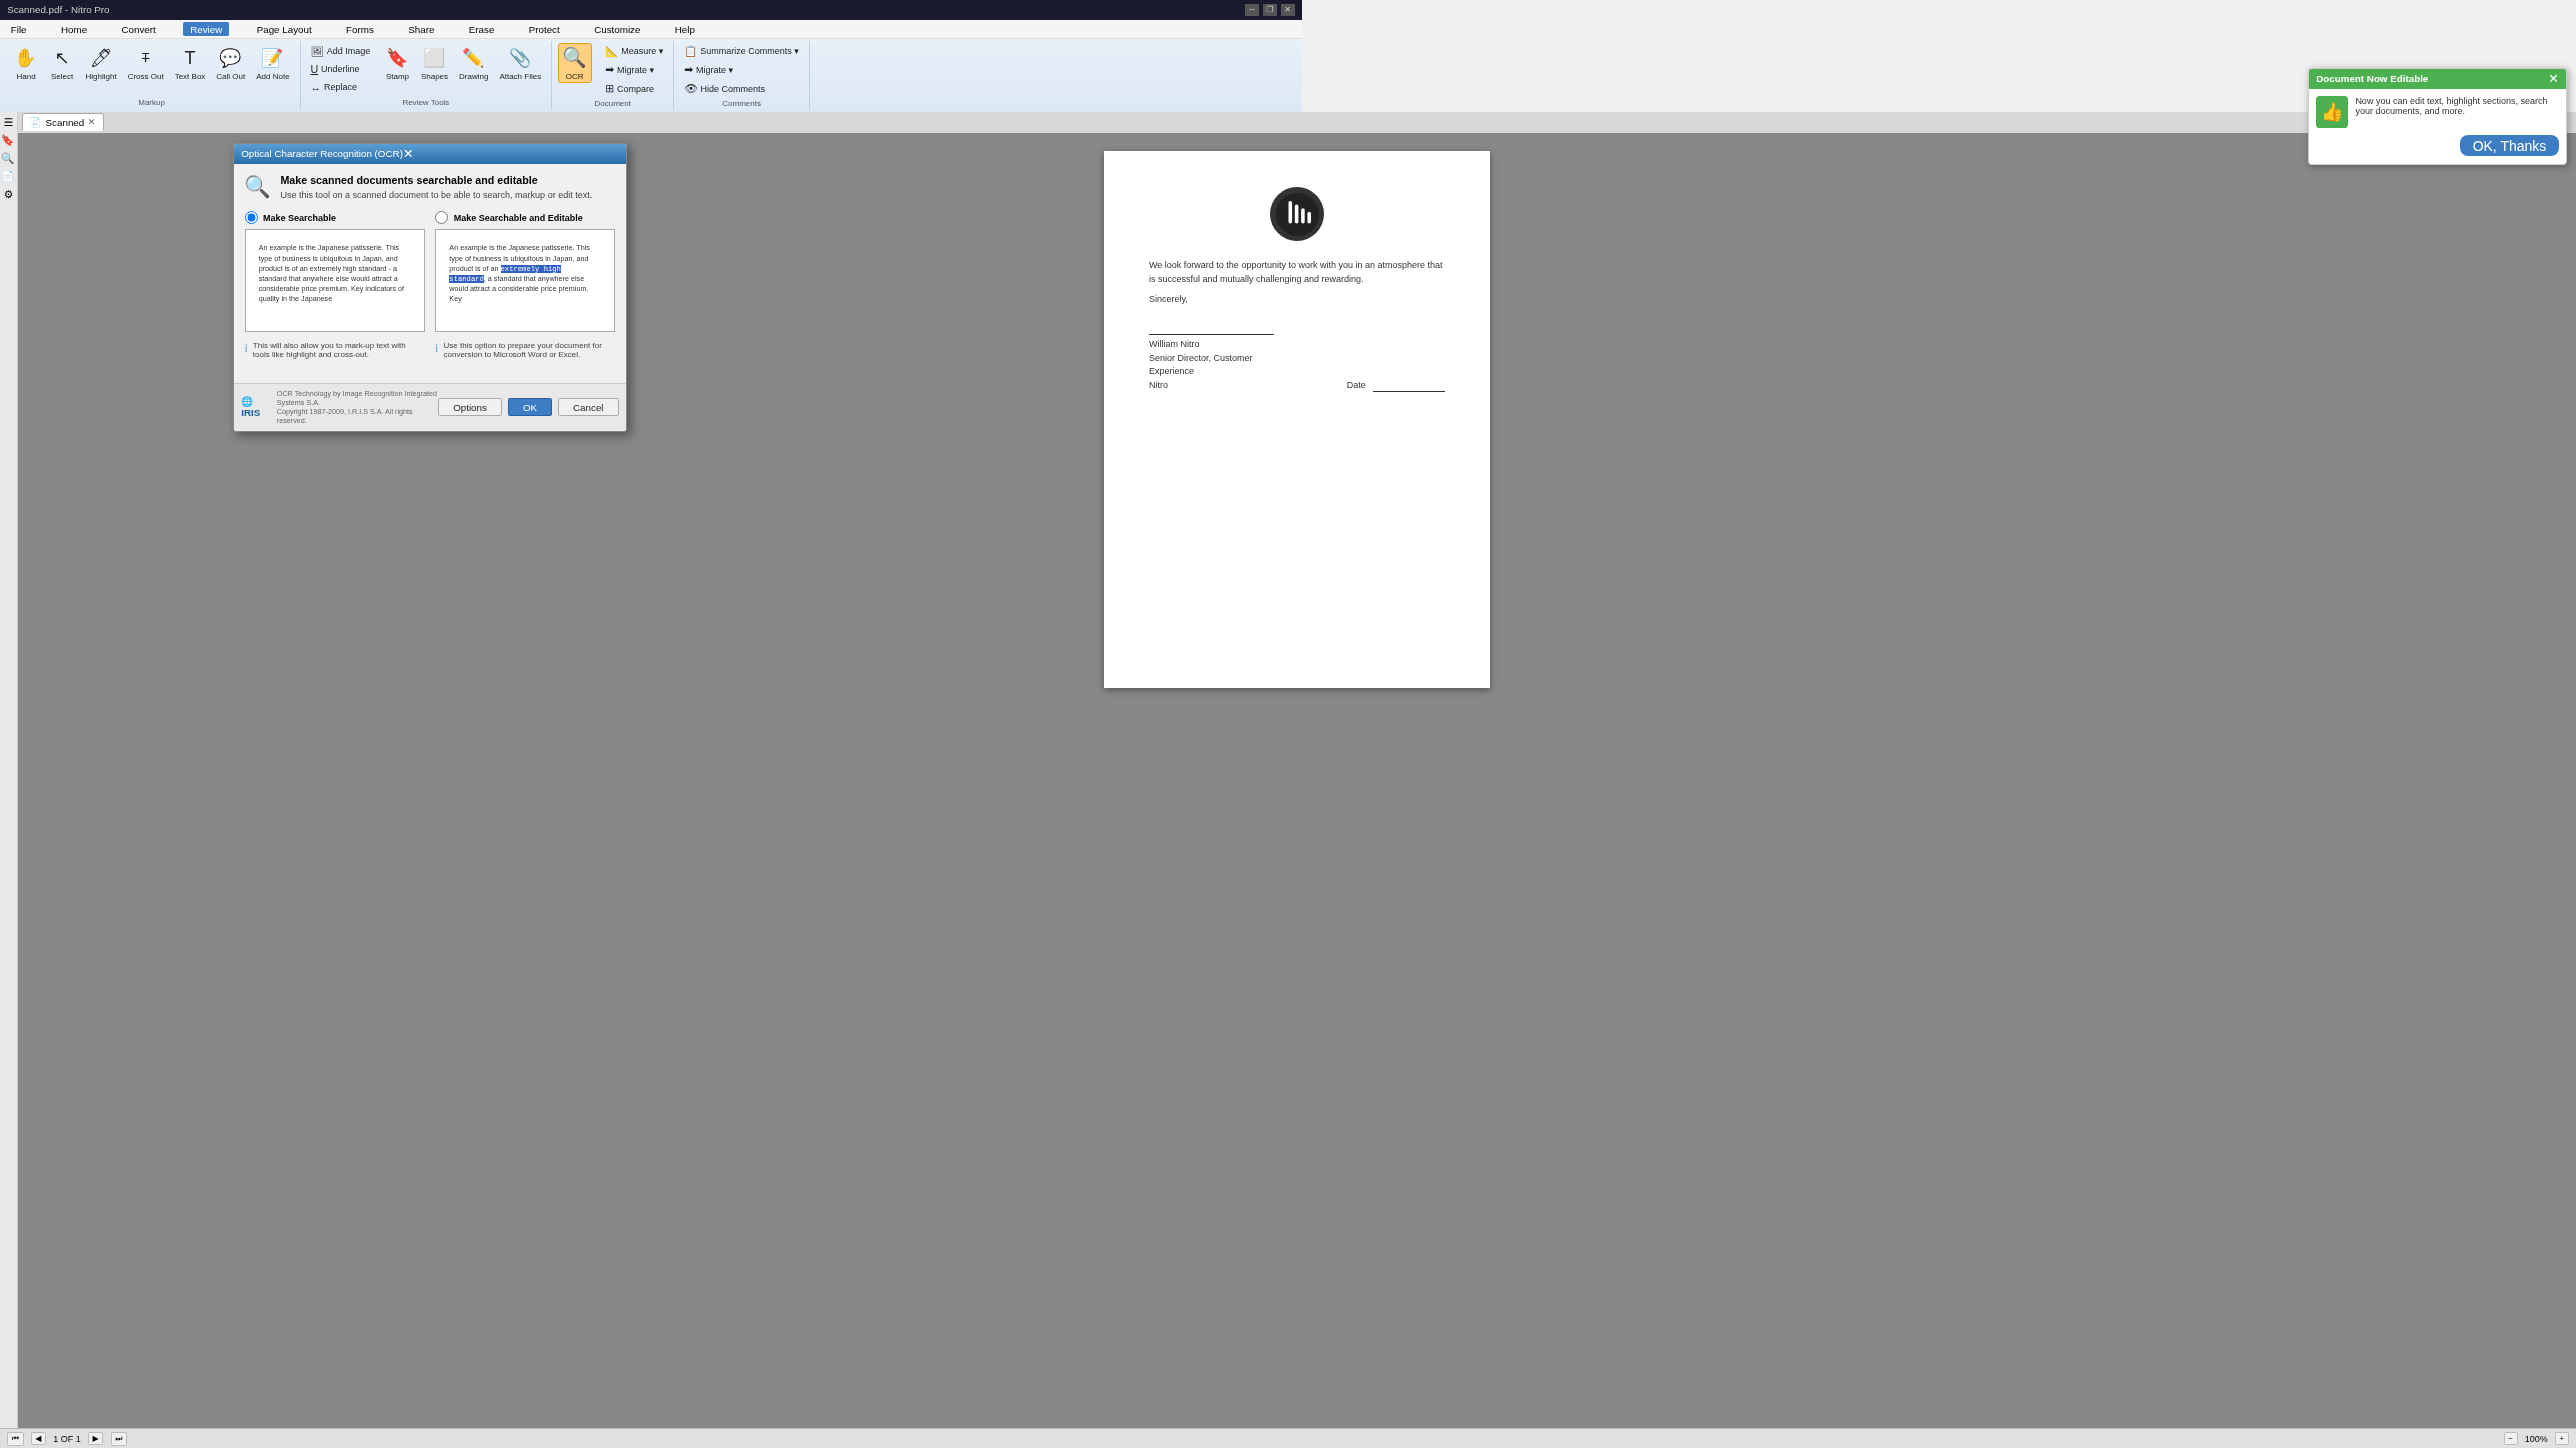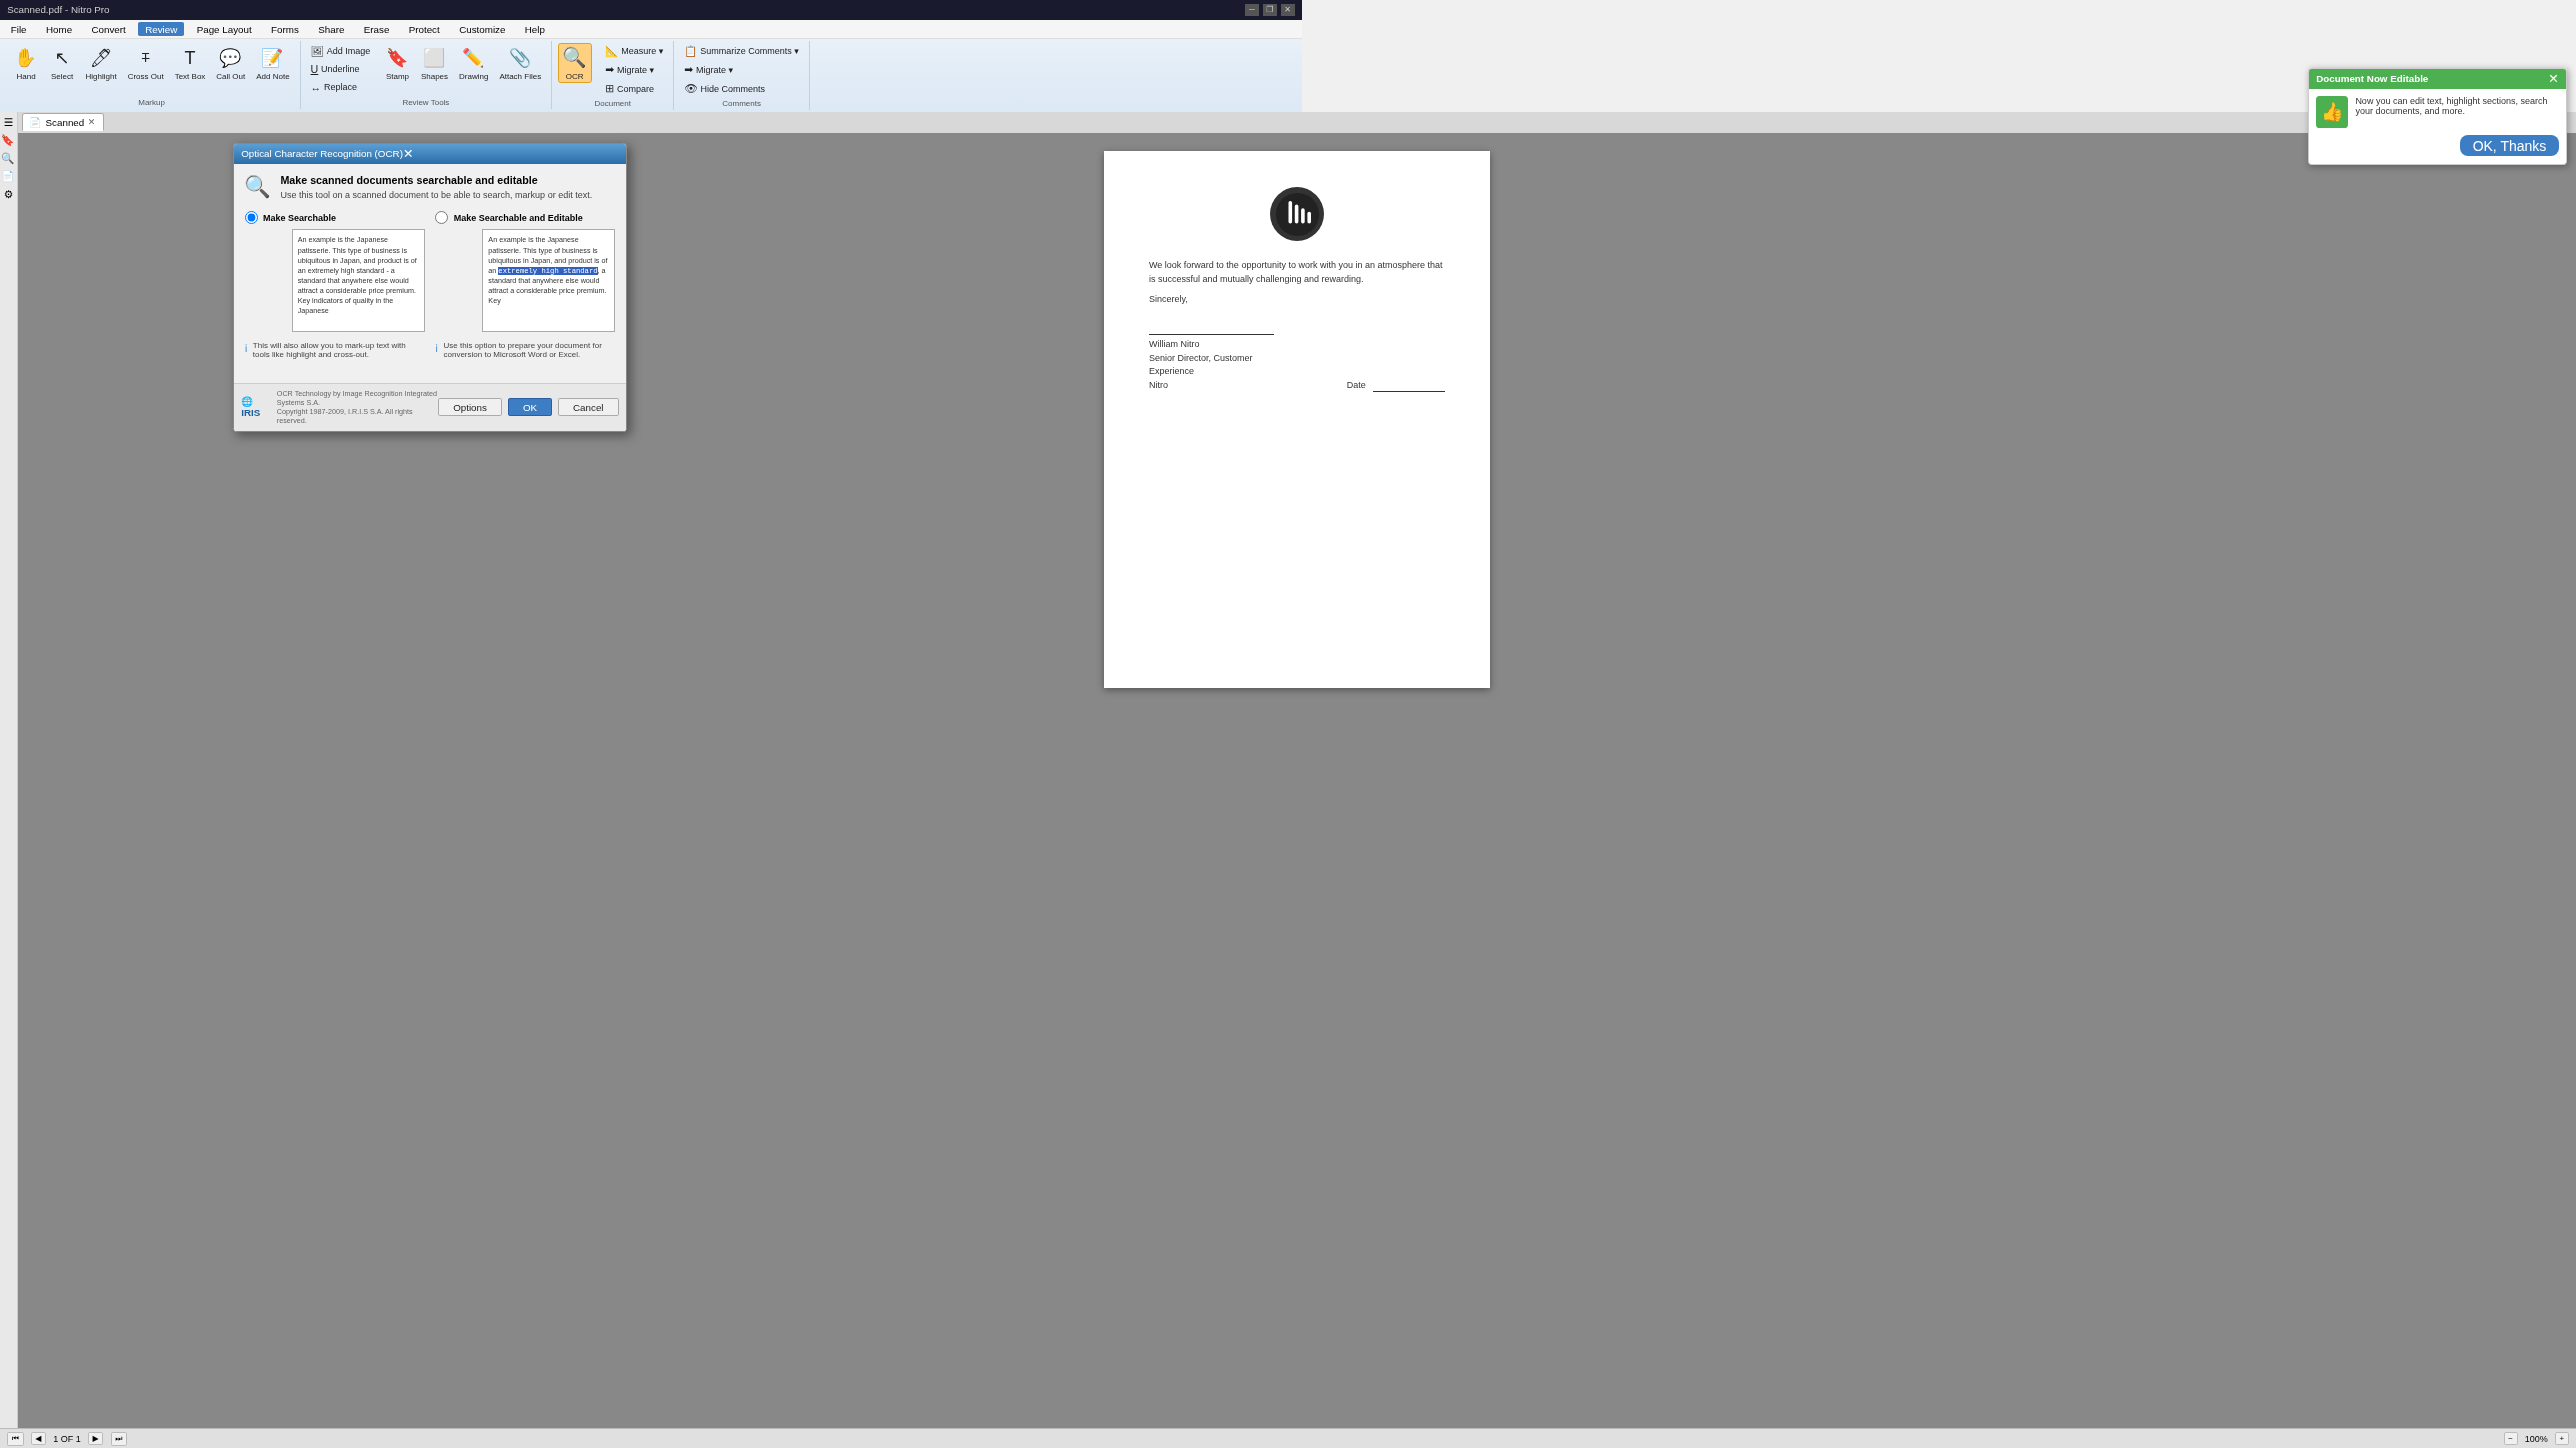--- a/index.html
+++ b/index.html
@@ -21,21 +21,21 @@
     #title-bar .win-btn { width: 14.3px; height: 12.5px; background: #555; border: none; cursor: pointer; font-size: 8px; color: #ccc; display: flex; align-items: center; justify-content: center; }
 
     
     #menu-bar {
       background: #f5f5f5;
       height: 19.7px;
       display: flex;
       align-items: center;
       padding: 0 3.6px;
       border-bottom: 0.9px solid #ddd;
-      gap: 5px;
+      gap: 20px;
     }
     .menu-item {
       padding: 1.8px 7.2px;
       cursor: pointer;
       font-size: 9.8px;
       border-radius: 1.8px;
     }
     .menu-item.active { background: #3c7dc4; color: white; }
 
     
@@ -272,27 +272,26 @@
       display: flex;
       align-items: center;
       gap: 5.4px;
       font-size: 9px;
       font-weight: bold;
     }
     .ocr-option-header input[type=radio] { margin: 0; }
     .ocr-preview {
       border: 0.9px solid #aaa;
       background: white;
-      padding: 5px;
+      padding: 13px;
       font-size: 7.2px;
       line-height: 1.4;
       height: 103px;
       overflow: hidden;
       color: #333;
-      margin-left: 47px;
     }
     .ocr-preview .highlight { background: #3060c0; color: white; font-family: Liberation Mono, monospace; }
     .ocr-info {
       display: flex;
       align-items: flex-start;
       gap: 5.4px;
       font-size: 8px;
       color: #444;
       padding: 3.6px 0;
     }

